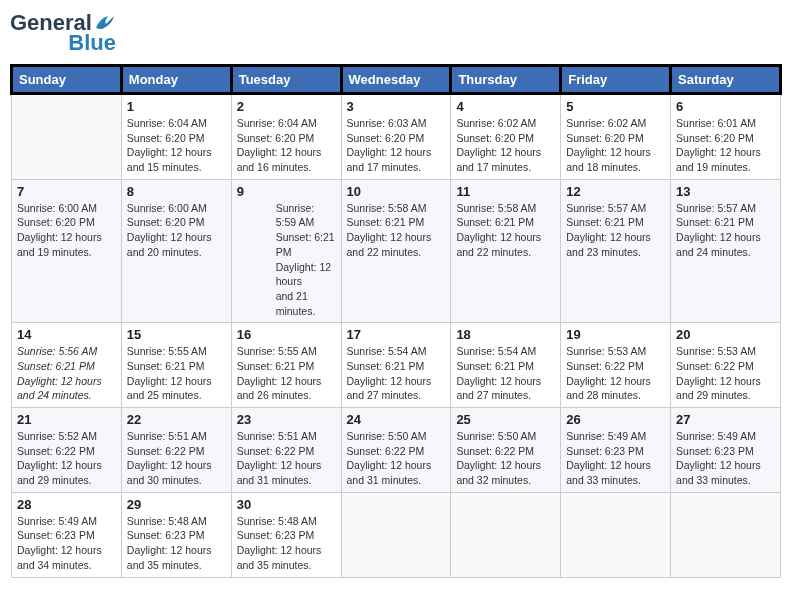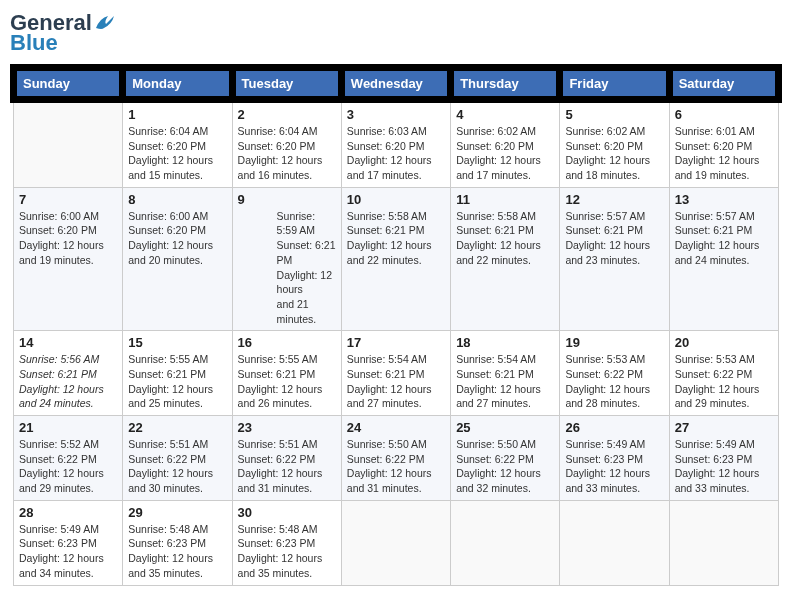--- a/index.html
+++ b/index.html
@@ -12,21 +12,21 @@
     }
     .header {
       display: flex;
       justify-content: space-between;
       align-items: flex-start;
       margin-bottom: 8px;
     }
     .logo {
       display: flex;
       flex-direction: column;
-      align-items: flex-start;
+      align-items: flex-end;
     }
     .title-block {
       text-align: right;
     }
     .month-title {
       font-size: 32px;
       font-weight: bold;
       color: #2c3e50;
     }
     .location {
@@ -38,21 +38,21 @@
       border-collapse: collapse;
       font-size: 11px;
     }
     thead tr th {
       background-color: #3d6db5;
       color: #fff;
       text-align: left;
       padding: 5px 6px;
       font-size: 13px;
       font-weight: bold;
-      border: 7px solid #000000;
+      border: 3px solid #000000;
     }
     tbody tr td {
       border: 1px solid #ccc;
       vertical-align: top;
       padding: 4px 5px;
       width: calc(100%/7);
       min-height: 70px;
     }
     tbody tr:nth-child(even) td {
       background: #f5f7fb;

